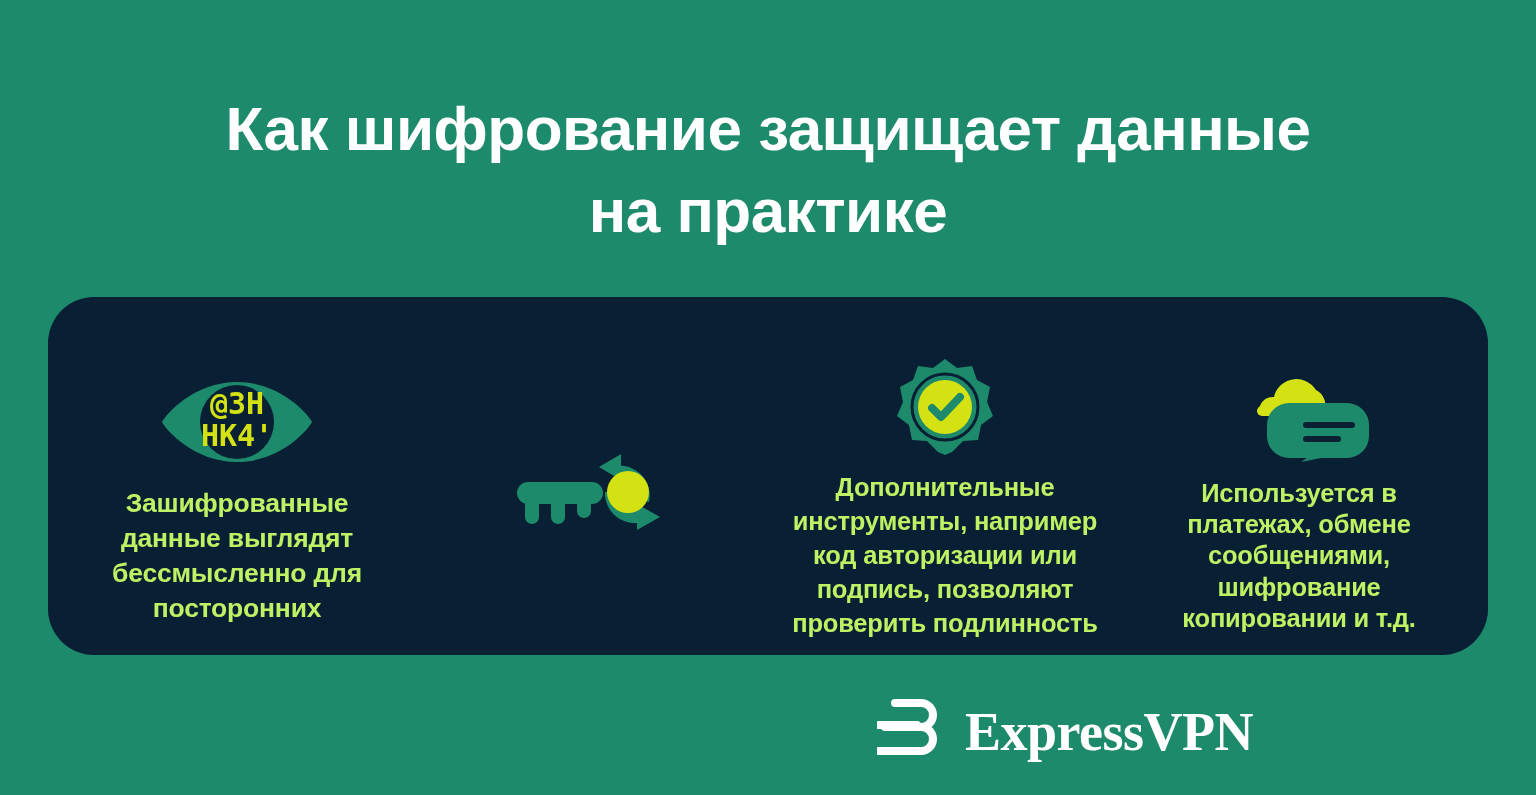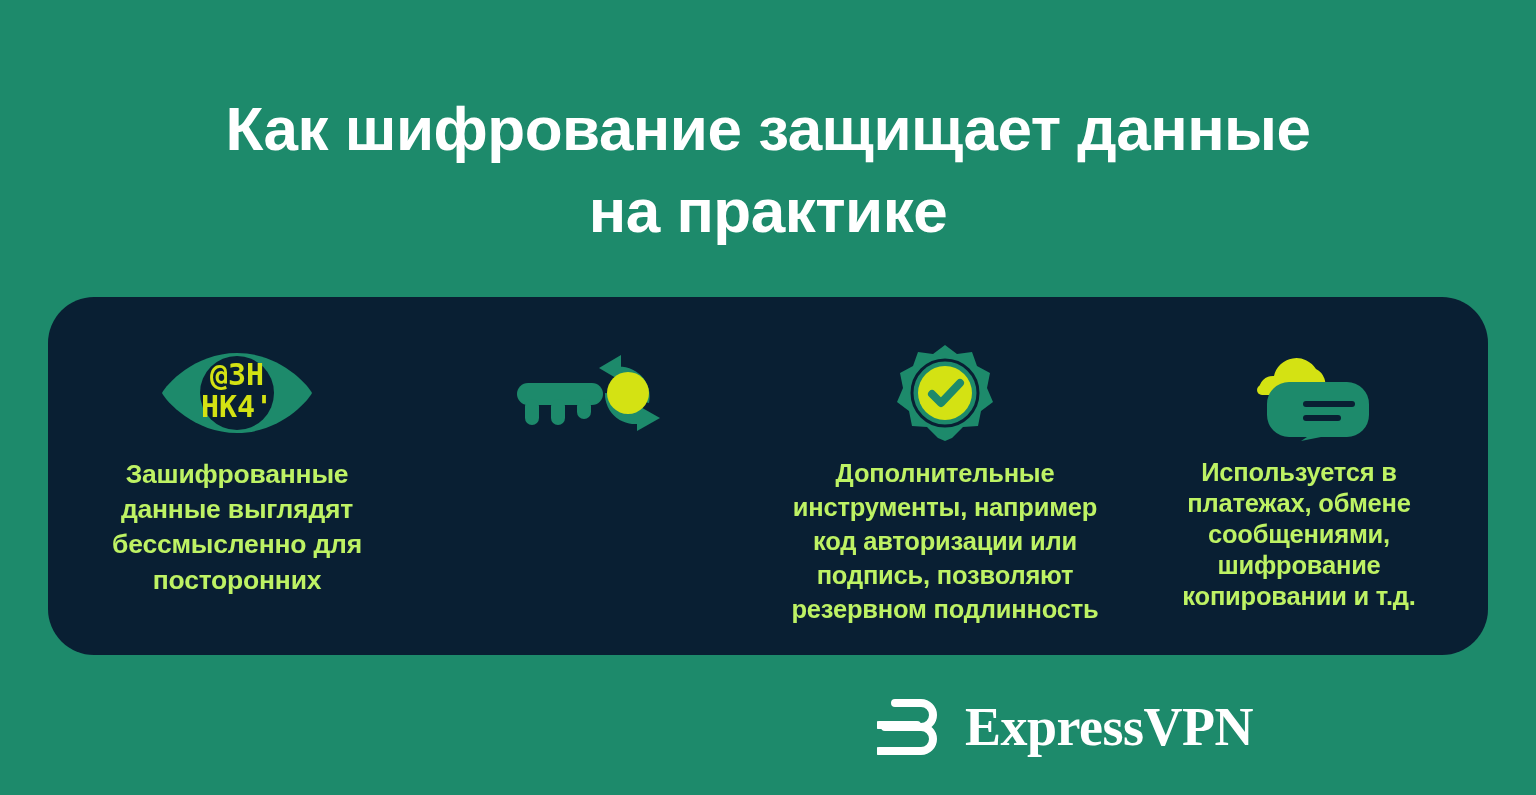--- a/index.html
+++ b/index.html
@@ -34,21 +34,21 @@
     left:48px; top:297px;
     width:1440px; height:358px;
     background:#091f33;
     border-radius:46px;
   }
 
   .cols {
     position:absolute;
     inset:0;
     display:flex;
-    align-items:flex-start;
+    align-items:center;
     padding:48px 12px 0 12px;
   }
   .col {
     flex:1 1 0;
     display:flex;
     flex-direction:column;
     align-items:center;
     padding:0 6px;
   }
   .icon-wrap {
@@ -68,21 +68,21 @@
   }
   .col-1 .col-text, .col-2 .col-text { max-width:290px; }
   .col-3 .col-text { max-width:330px; font-size:25.5px; }
   .col-4 .col-text { max-width:310px; font-size:25.5px; line-height:1.22; }
 
   
   .logo {
     position:absolute;
     right:48px; bottom:36px;
     display:flex;
-    align-items:center;
+    align-items:flex-end;
     gap:26px;
   }
   .logo-mark { width:62px; height:64px; display:block; }
   .logo-word {
     color:#ffffff;
     font-family:"Liberation Serif", serif;
     font-size:54px;
     font-weight:bold;
     letter-spacing:-0.5px;
     line-height:1;
@@ -133,21 +133,21 @@
       <div class="col col-3">
         <div class="icon-wrap">
           <svg width="96" height="96" viewBox="0 0 96 96" aria-hidden="true">
             <path d="M48 0 L60 9 L75 7 L80 21 L93 28 L90 43 L96 57 L84 66 L81 81 L66 82 L55 93
                      L48 96 L41 93 L30 82 L15 81 L12 66 L0 57 L6 43 L3 28 L16 21 L21 7 L36 9 Z" fill="#1d8a6b"></path>
             <circle cx="48" cy="48" r="33" fill="none" stroke="#091f33" stroke-width="3"></circle>
             <circle cx="48" cy="48" r="27" fill="#d4e213"></circle>
             <path d="M35 49 L44 58 L63 38" fill="none" stroke="#1d8a6b" stroke-width="8" stroke-linecap="round" stroke-linejoin="round"></path>
           </svg>
         </div>
-        <div class="col-text">Дополнительные инструменты, например код авторизации или подпись, позволяют резервном подлинность</div>
+        <div class="col-text">Дополнительные инструменты, например код авторизации или подпись, позволяют проверить подлинность</div>
       </div>
 
       <div class="col col-4">
         <div class="icon-wrap">
           <svg width="140" height="96" viewBox="0 0 140 96" aria-hidden="true">
 
             <path d="M30 46 A14 14 0 0 1 45 31 A23 23 0 0 1 87 24 A17 17 0 0 1 95 46 Z" fill="#d4e213"></path>
             <rect x="28" y="40" width="68" height="10" rx="5" fill="#d4e213"></rect>
 
             <path d="M62 14 L80 36 L44 36 Z" fill="#d4e213"></path>

